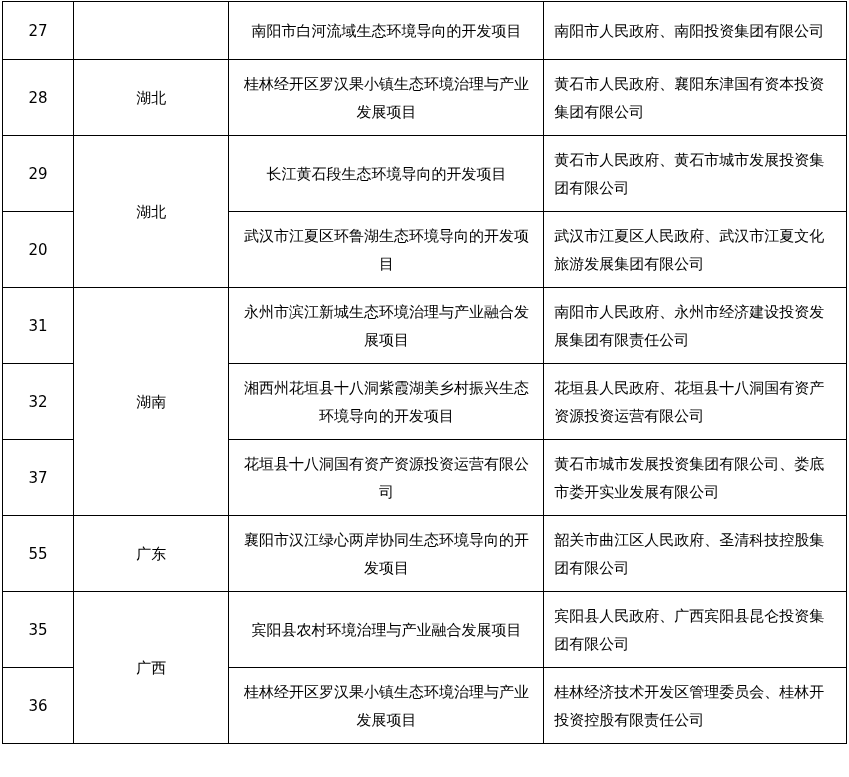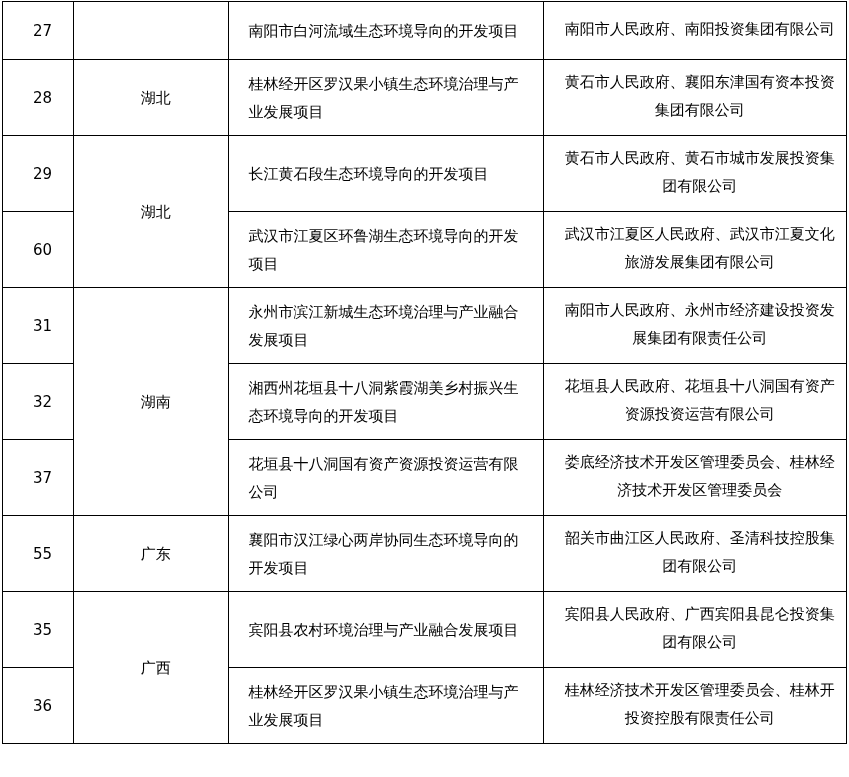--- a/index.html
+++ b/index.html
@@ -23,43 +23,42 @@
     table-layout: fixed;
     width: 845px;
     margin-left: 2px;
     margin-top: 1px;
   }
   table.doc-table td {
     border: 1px solid #000000;
     vertical-align: middle;
     font-size: 15px;
     line-height: 28px;
-    padding: 6px 10px 6px 19px;
+    padding: 6px 10px 6px 10px;
     box-sizing: border-box;
   }
   td.col-num {
     width: 70px;
     text-align: center;
     vertical-align: middle;
   }
   td.col-prov {
     width: 153px;
     text-align: center;
     vertical-align: middle;
   }
   td.col-proj {
     width: 310px;
-    text-align: left;
+    text-align: center;
     vertical-align: middle;
   }
   td.col-unit {
     width: 298px;
-    text-align: center;
-    vertical-align: middle;
-    font-family: Liberation Mono, monospace;
+    text-align: left;
+    vertical-align: middle;
   }
   .cell-text {
     display: block;
     white-space: pre-wrap;
     word-break: break-all;
   }
   .row-tall td { height: 76px; }
   .row-short td { height: 58px; }
 </style>
 </head>
@@ -107,21 +106,21 @@
         <td class="col-proj">
             <span class="cell-text">长江黄石段生态环境导向的开发项目</span>
           </td>
         <td class="col-unit">
             <span class="cell-text">黄石市人民政府、黄石市城市发展投资集团有限公司</span>
           </td>
       </tr>
 
       <tr class="row-tall">
         <td class="col-num">
-            <span class="cell-text">60</span>
+            <span class="cell-text">20</span>
           </td>
         <td class="col-proj">
             <span class="cell-text">武汉市江夏区环鲁湖生态环境导向的开发项目</span>
           </td>
         <td class="col-unit">
             <span class="cell-text">武汉市江夏区人民政府、武汉市江夏文化旅游发展集团有限公司</span>
           </td>
       </tr>
 
       <tr class="row-tall">
@@ -152,21 +151,21 @@
       </tr>
 
       <tr class="row-tall">
         <td class="col-num">
             <span class="cell-text">37</span>
           </td>
         <td class="col-proj">
             <span class="cell-text">花垣县十八洞国有资产资源投资运营有限公司</span>
           </td>
         <td class="col-unit">
-            <span class="cell-text">娄底经济技术开发区管理委员会、桂林经济技术开发区管理委员会</span>
+            <span class="cell-text">黄石市城市发展投资集团有限公司、娄底市娄开实业发展有限公司</span>
           </td>
       </tr>
 
       <tr class="row-tall">
         <td class="col-num">
             <span class="cell-text">55</span>
           </td>
         <td class="col-prov" rowspan="1">
             <span class="cell-text">广东</span>
           </td>

